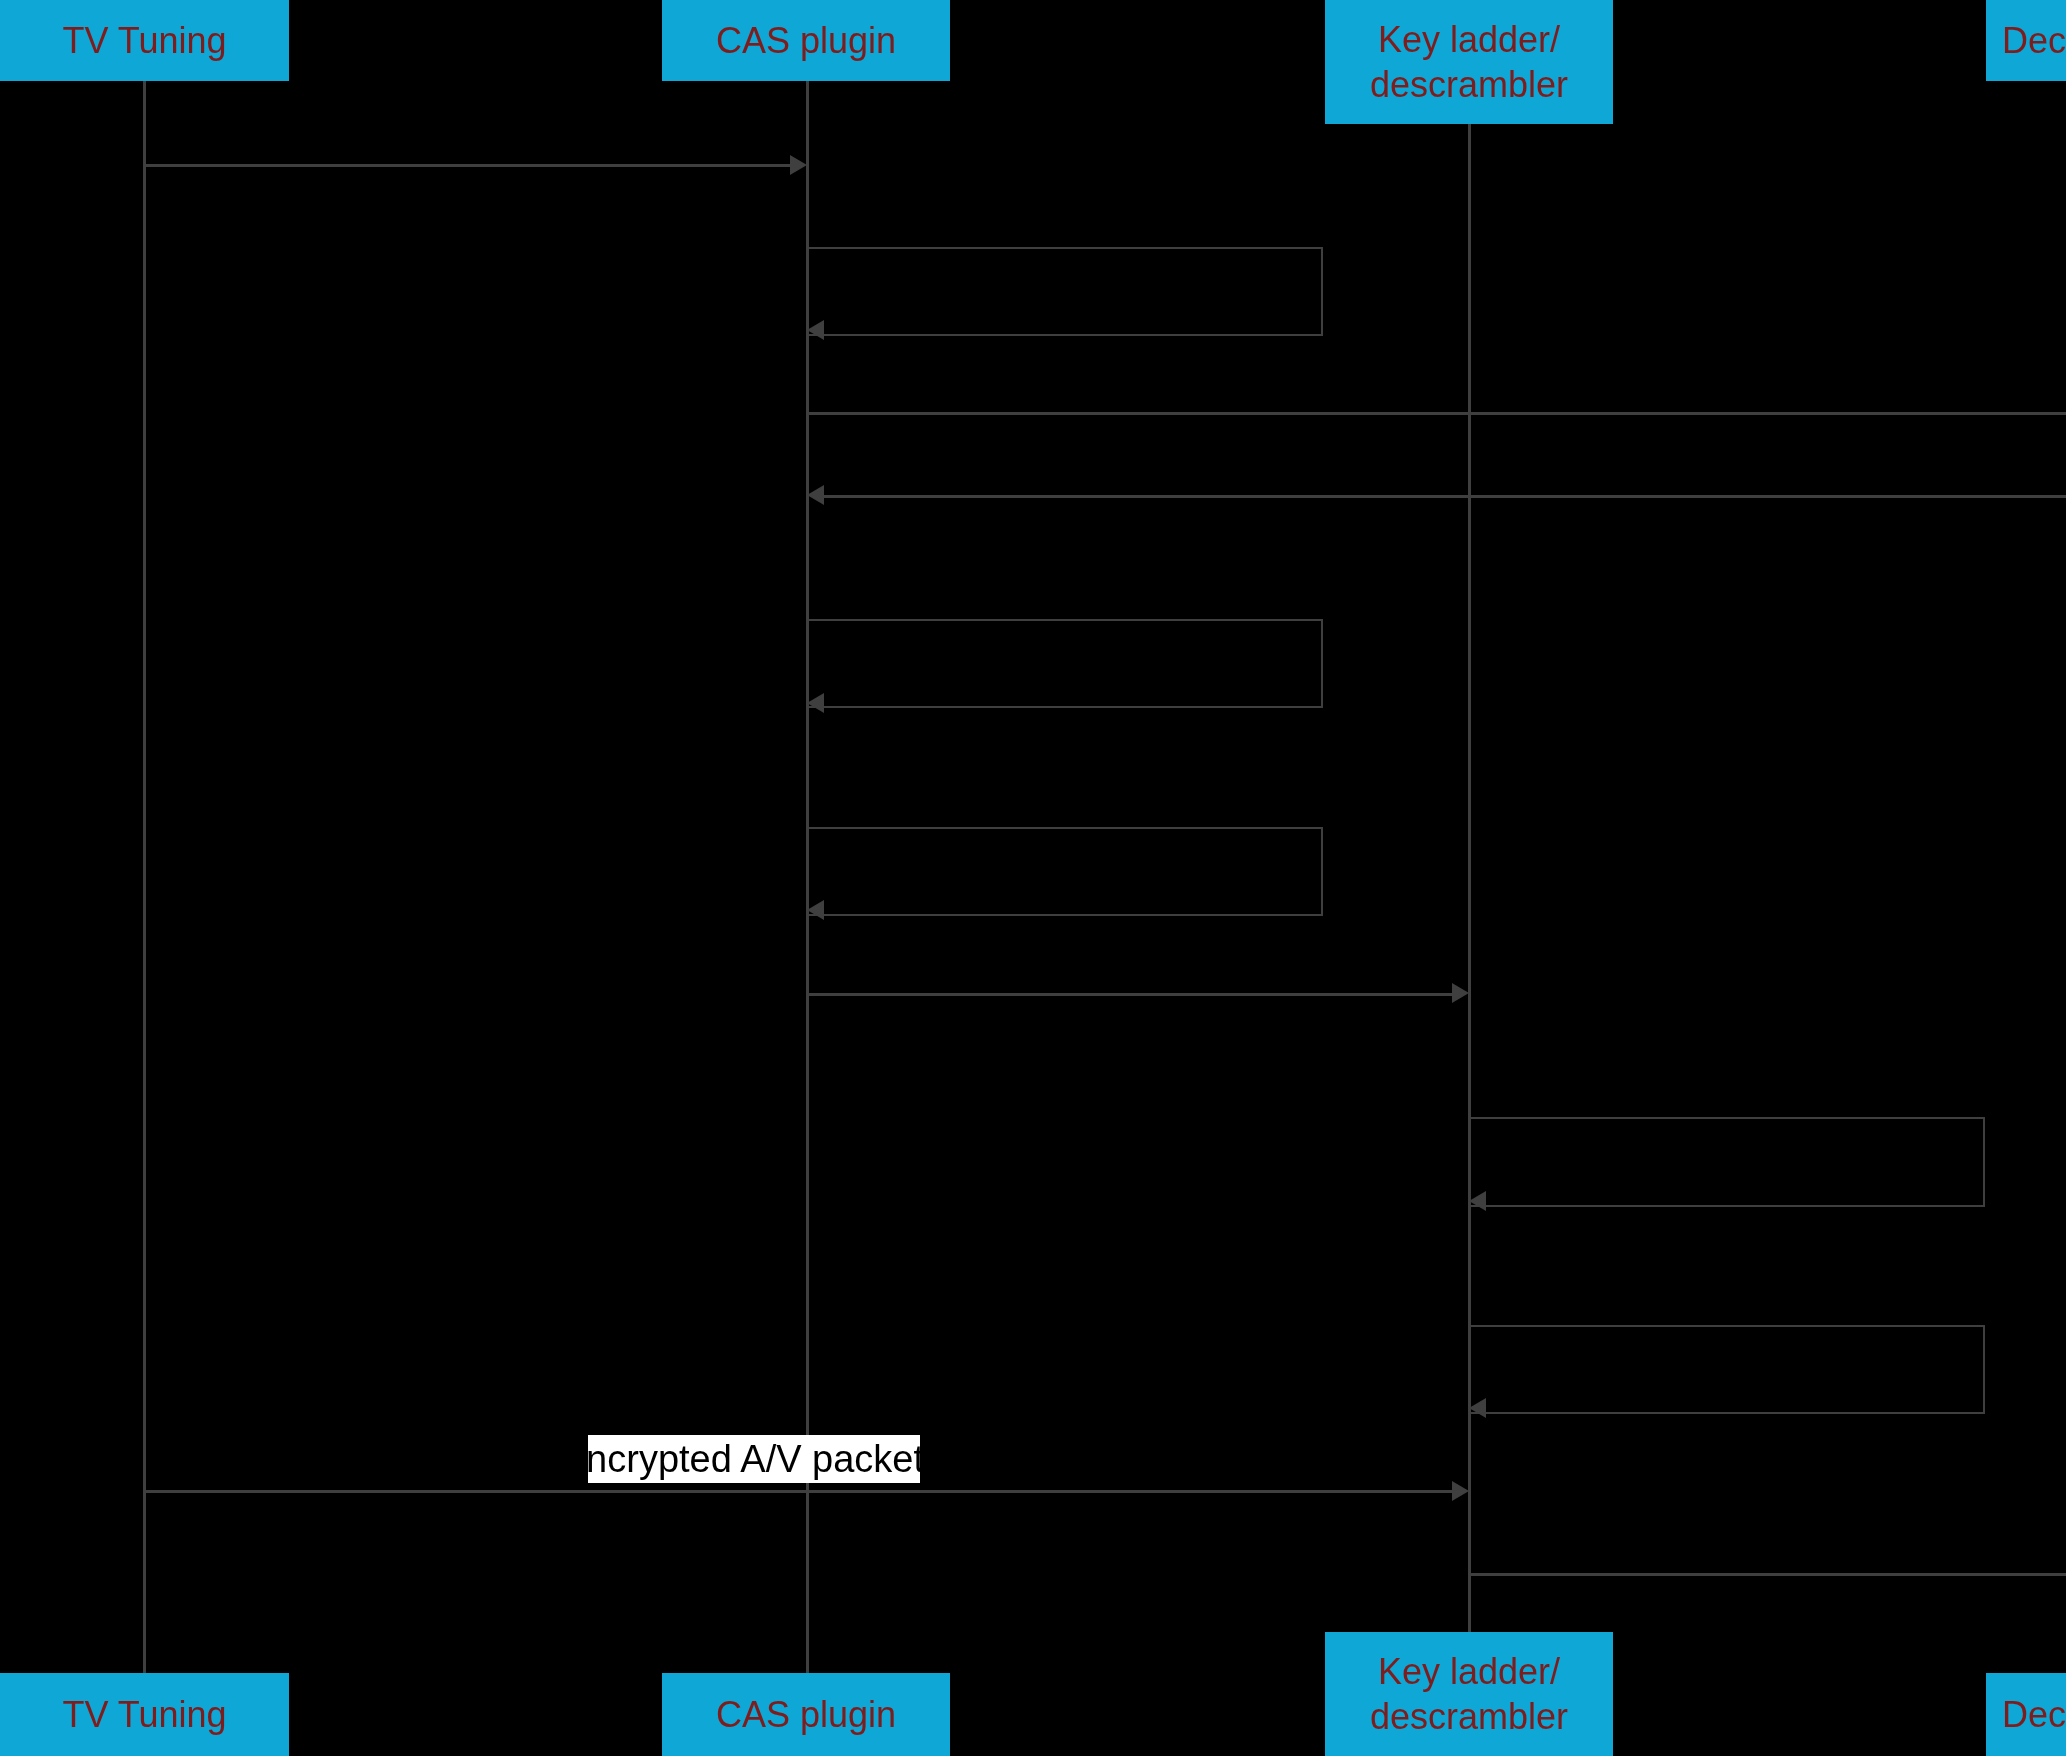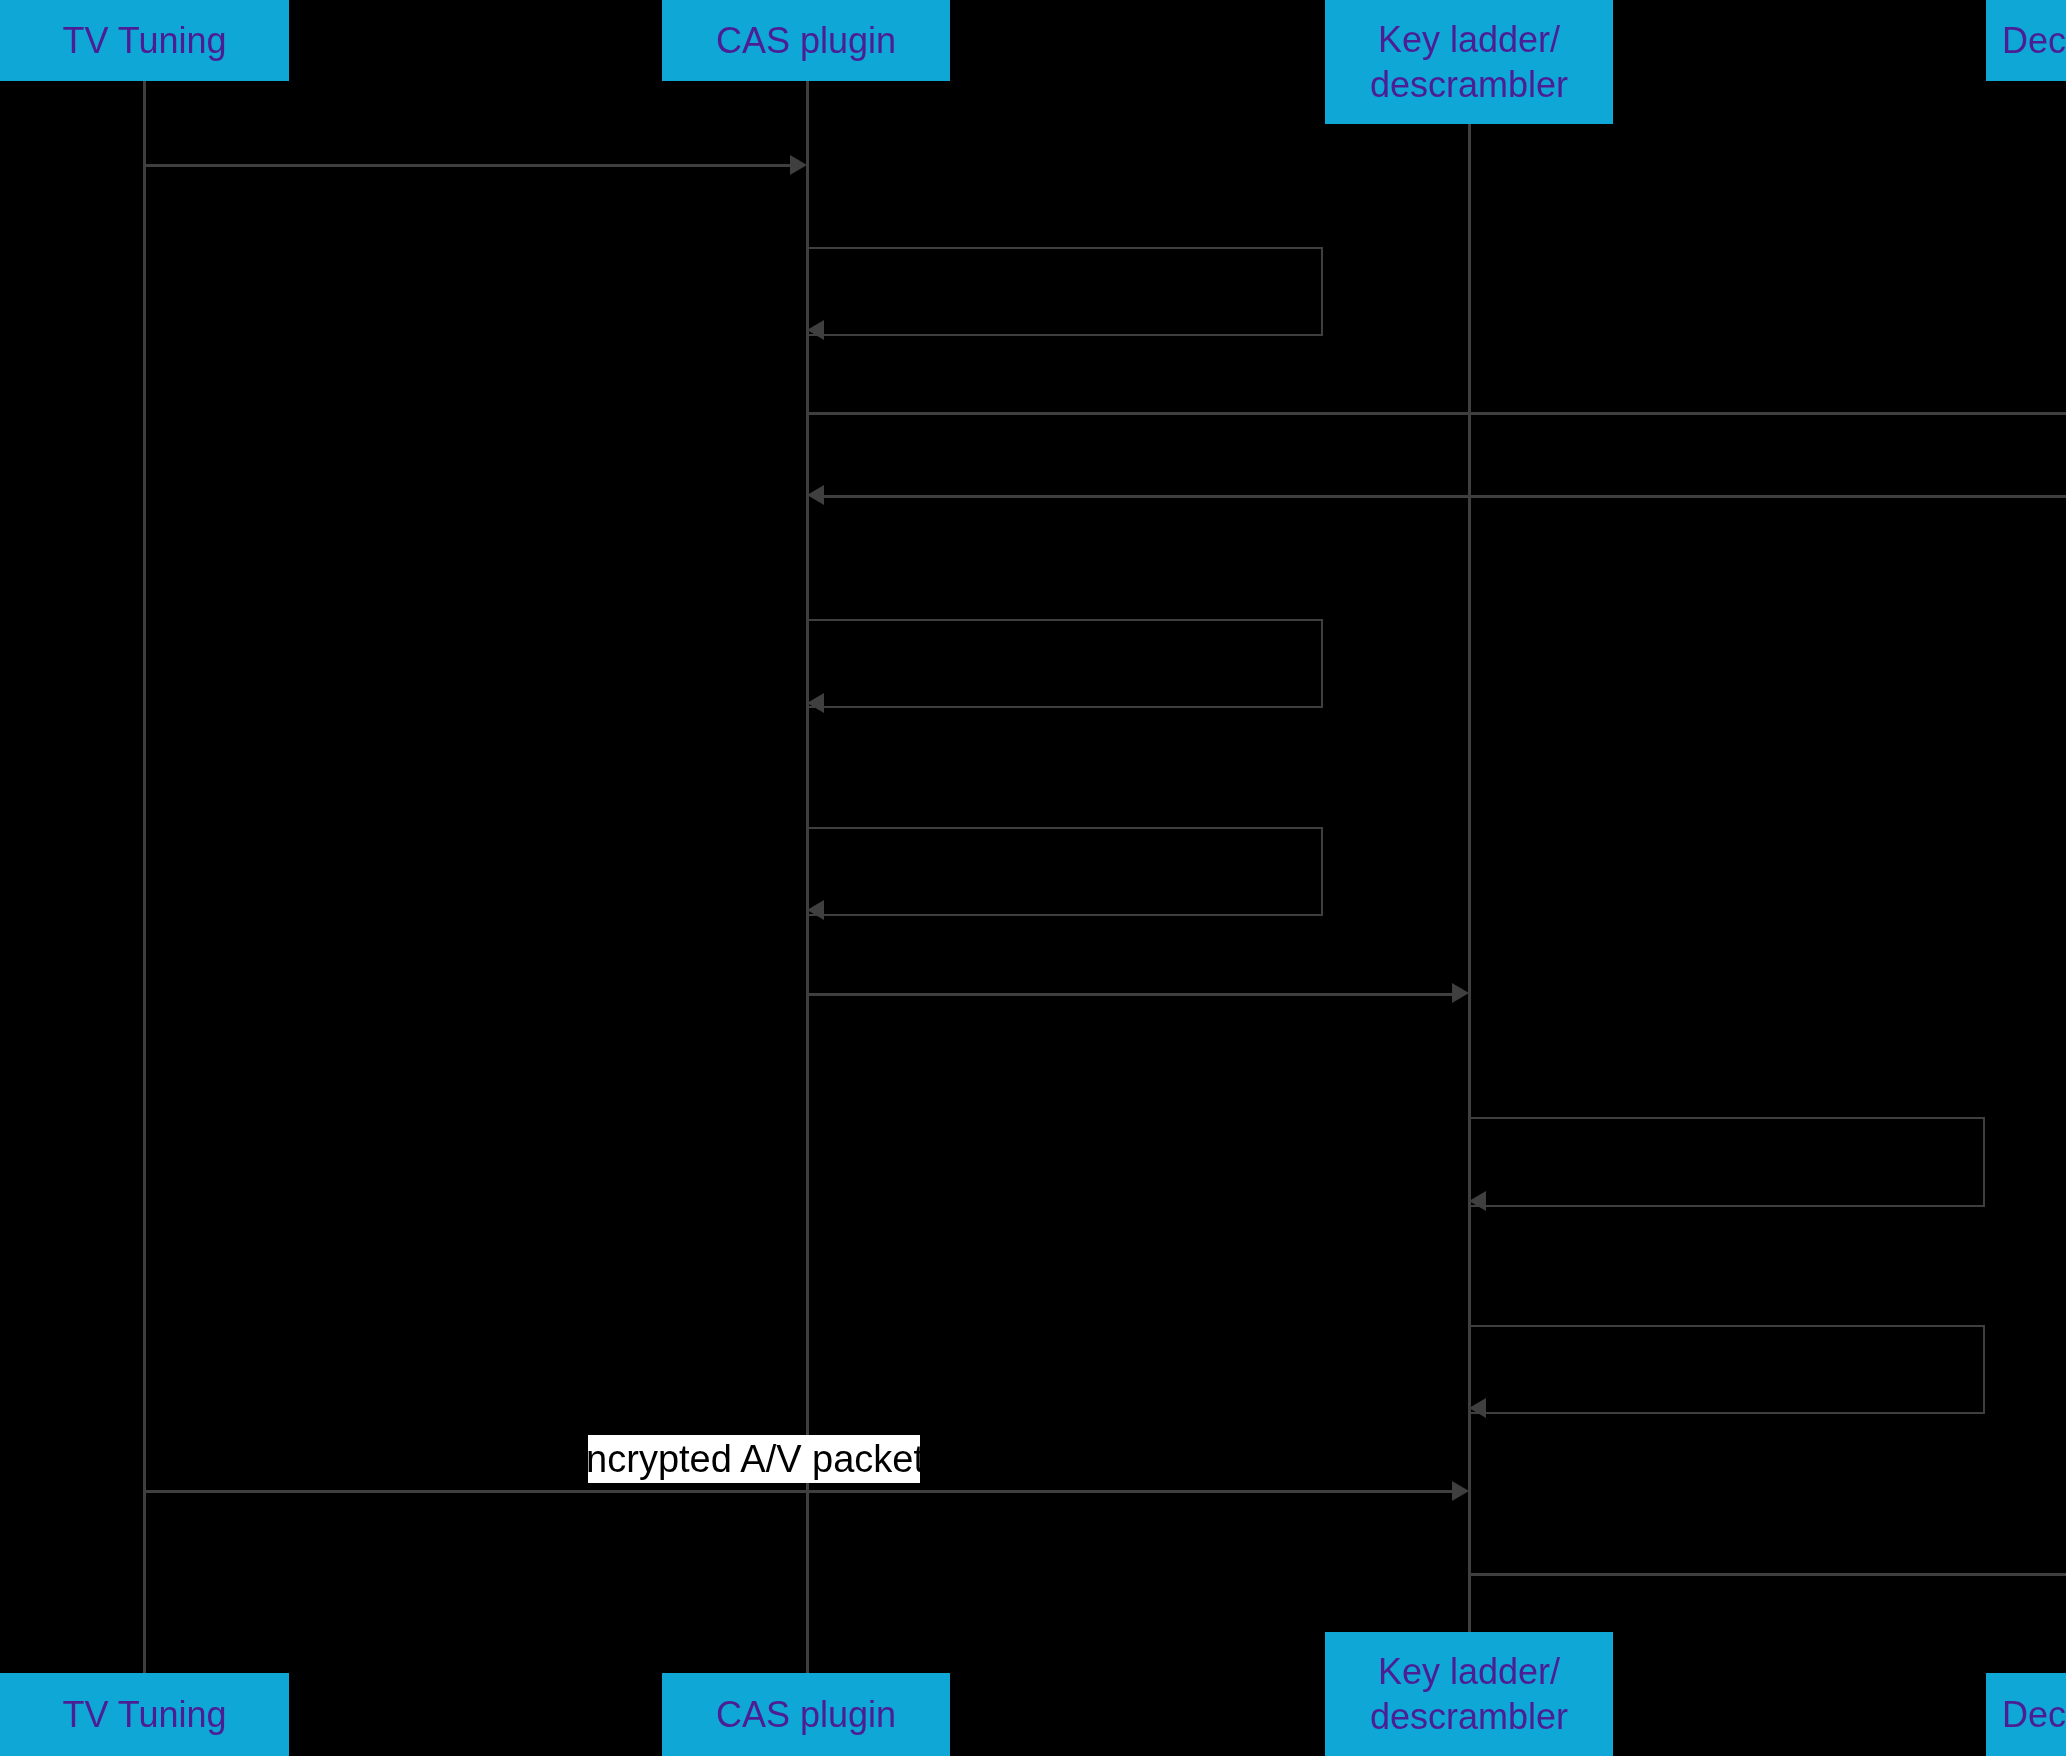--- a/index.html
+++ b/index.html
@@ -6,21 +6,21 @@
   #diagram{
     position:relative;
     width:2662px;height:1756px;
     background:#000000;
     font-family:"Liberation Sans", sans-serif;
     overflow:hidden;
   }
   .actor-box{
     position:absolute;
     background:#0FA7D6;
-    color:#4c1d95;
+    color:#7f1d1d;
     display:flex;
     flex-direction:column;
     align-items:center;
     justify-content:center;
     font-size:36px;
     line-height:1.25;
     text-align:center;
     white-space:nowrap;
   }
   .lifeline{

